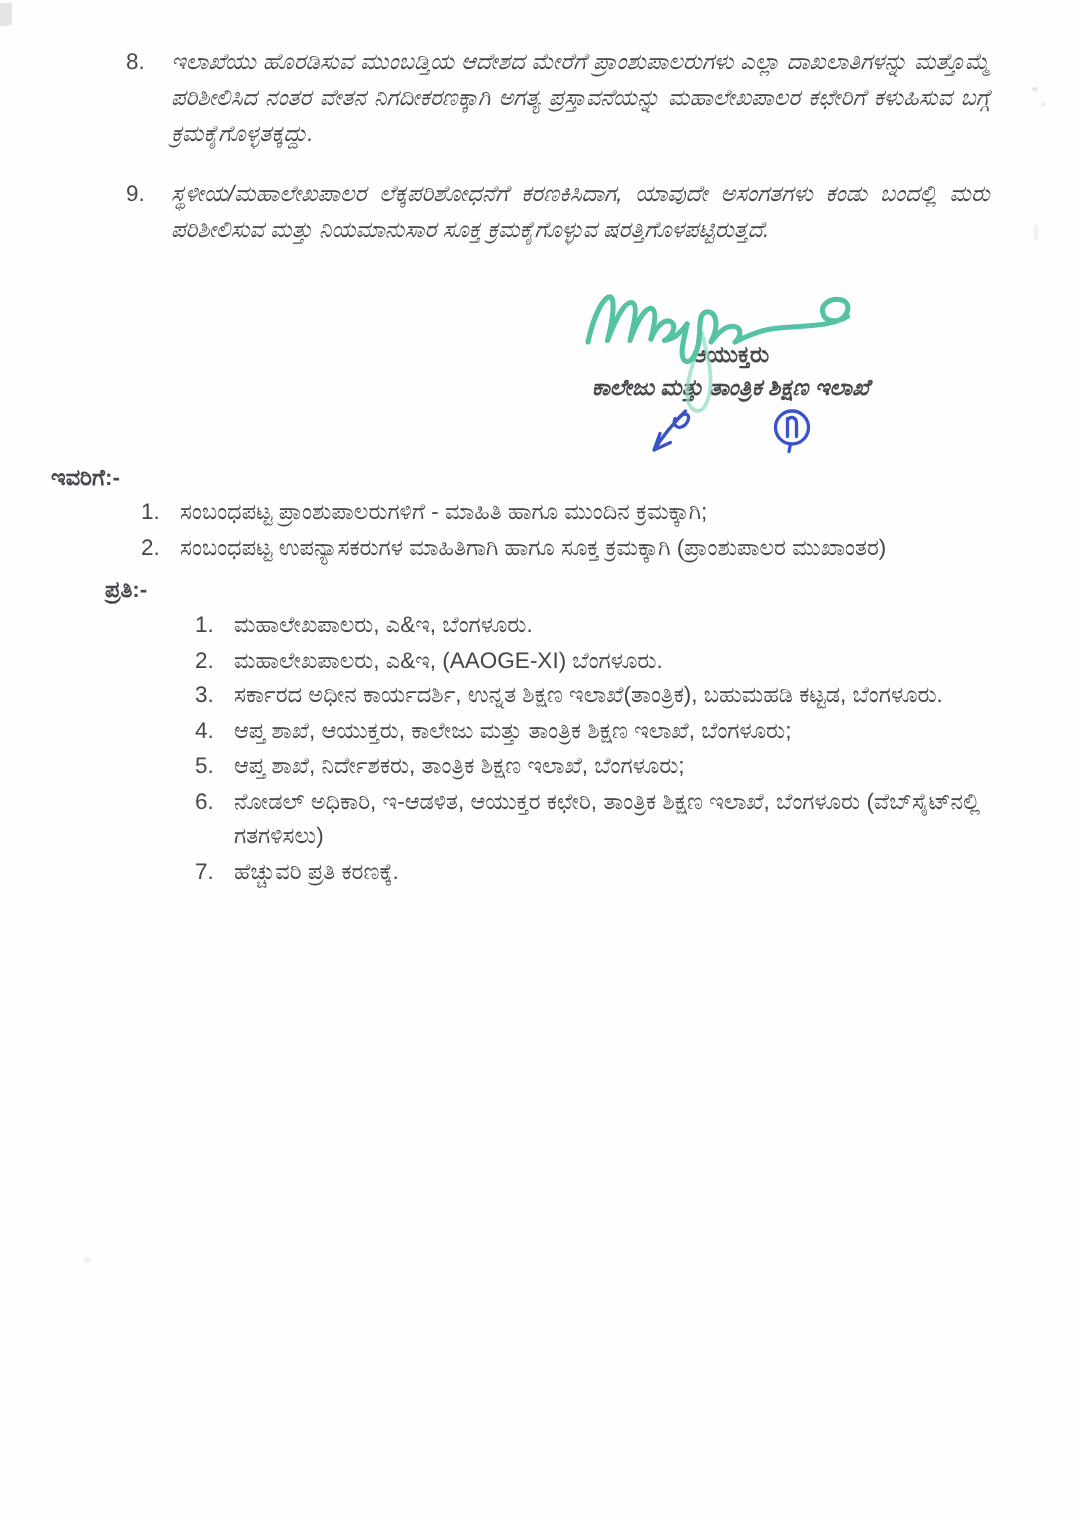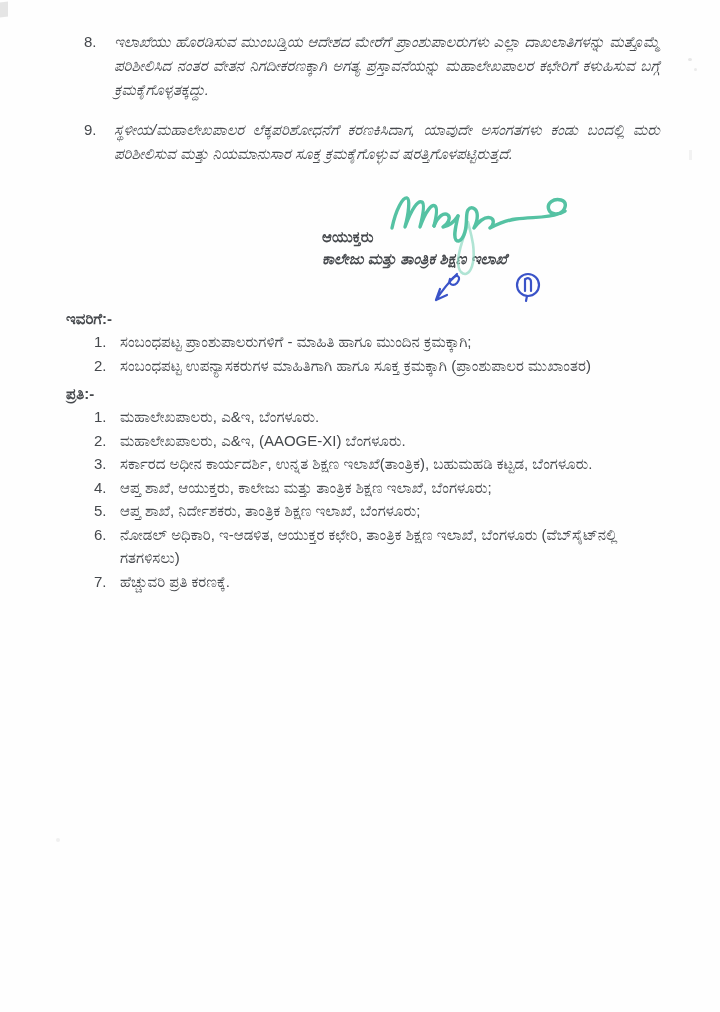--- a/index.html
+++ b/index.html
@@ -32,55 +32,55 @@
     line-height:24px;
     margin-bottom:16px;
   }
   .para .num{white-space:nowrap;}
   .para .ptext{text-align:justify;text-justify:inter-word;font-style:italic;}
   
   .sig-block{
     position:relative;
     width:330px;
     margin:2px 68px 0 auto;
-    text-align:left;
+    text-align:center;
   }
   .sig-svg{
     display:block;
     margin:0 auto -56px auto;
     position:relative;
     z-index:2;
     pointer-events:none;
   }
   .sig-stroke{fill:none;stroke:var(--signature);stroke-width:3.4;stroke-linecap:round;stroke-linejoin:round;}
   .sig-stroke-light{fill:none;stroke:var(--signature-light);stroke-width:2.6;stroke-linecap:round;opacity:.7;}
   .sig-title{font-weight:700;line-height:22px;position:relative;z-index:1;}
   .sig-dept{font-weight:700;line-height:21px;position:relative;z-index:1;font-style:italic;}
   .ink-marks{
     display:flex;justify-content:center;gap:44px;
     margin-top:1px;height:34px;
   }
   .ink-stroke{fill:none;stroke:var(--ink);stroke-width:2.2;stroke-linecap:round;stroke-linejoin:round;}
   
   .section-heading{
     font-weight:700;
-    margin-left:66px;
+    margin-left:34px;
     line-height:23px;
   }
   .sub-list{
     list-style:none;margin:0;padding:0;
     margin-left:94px;width:574px;
   }
   .sub-item{
     display:grid;grid-template-columns:26px 1fr;
     line-height:23.5px;
   }
   .sub-item .num{white-space:nowrap;}
   .to-section{margin-top:3px;}
-  .copy-section{margin-top:5px;}
+  .copy-section{margin-top:5px;padding-left:36px;}
   
   .artifact{position:absolute;background:#cfcfcf;pointer-events:none;}
   .artifact-a{left:0;top:2px;width:8px;height:15px;opacity:.55;transform:skewY(-8deg);}
   .artifact-b{left:688px;top:58px;width:4px;height:3px;opacity:.5;border-radius:50%;}
   .artifact-c{left:694px;top:68px;width:3px;height:3px;opacity:.4;border-radius:50%;}
   .artifact-d{left:689px;top:150px;width:3px;height:10px;opacity:.25;}
   .artifact-e{left:56px;top:838px;width:4px;height:4px;opacity:.3;border-radius:50%;}
 </style>
 </head>
 <body>

